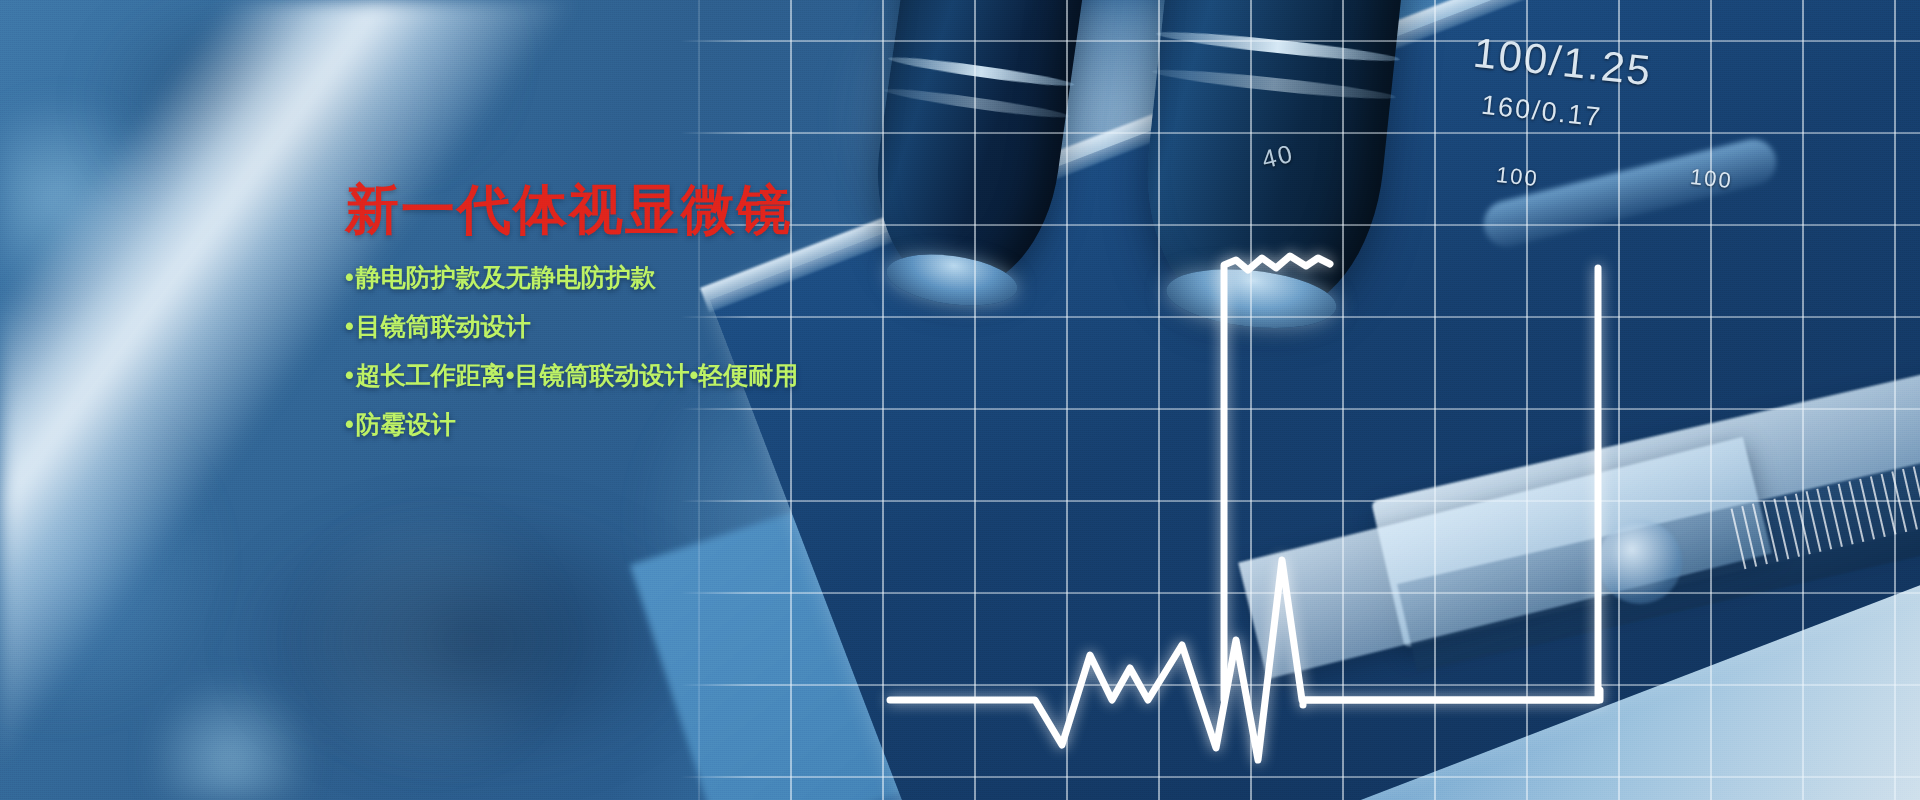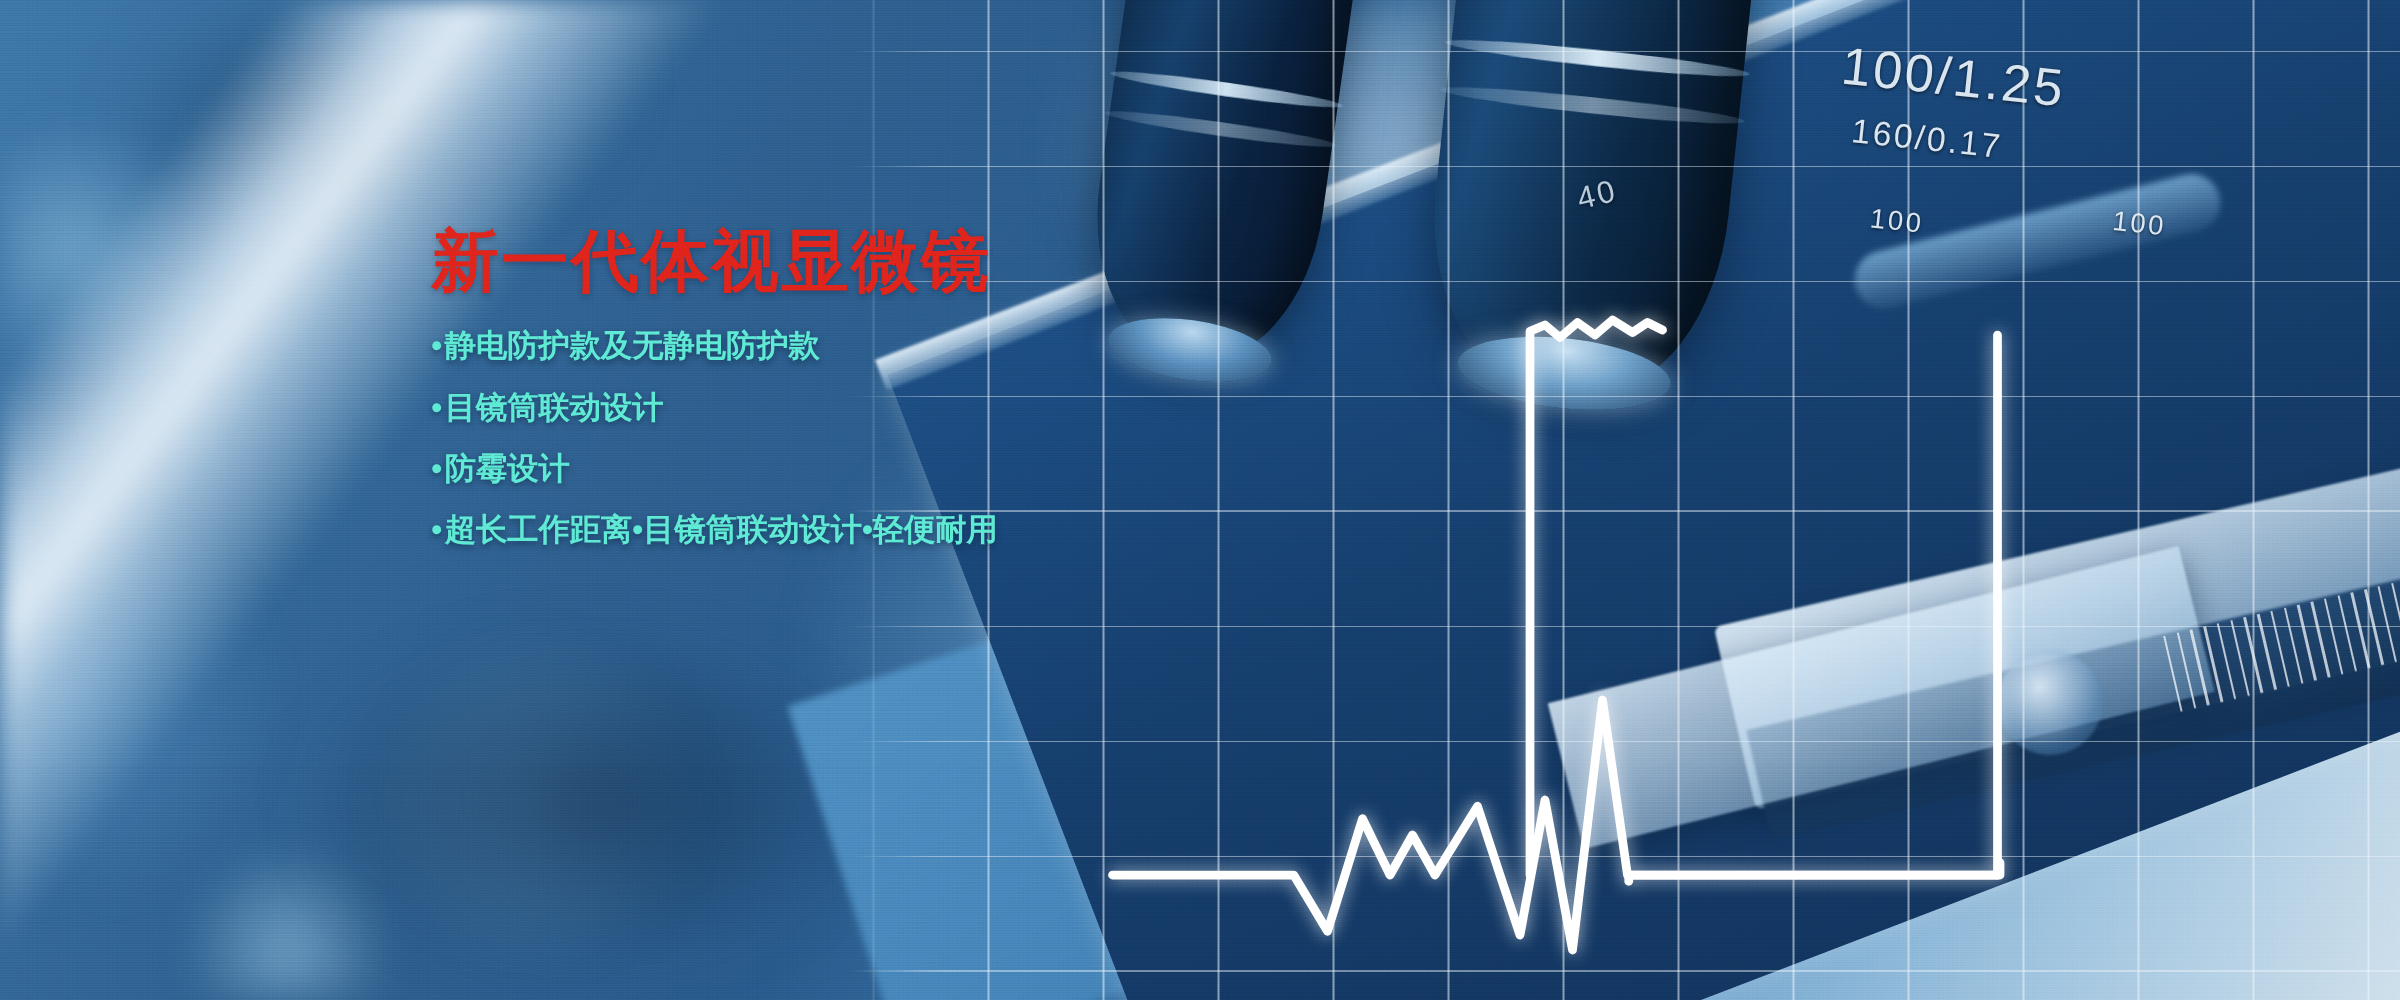--- a/index.html
+++ b/index.html
@@ -220,21 +220,21 @@
     margin:0 0 26px 0;
     color:#e0241c;
     font-size:54px;
     font-weight:bold;
     letter-spacing:2px;
     line-height:1.1;
     text-shadow:0 2px 5px rgba(10,35,60,.35);
   }
   ul#features{ margin:0; padding:0; list-style:none; }
   ul#features li{
-    color:#5eead4;
+    color:#bef264;
     font-size:25px;
     font-weight:bold;
     line-height:1.0;
     margin:0 0 24px 0;
     text-shadow:0 2px 5px rgba(8,32,58,.55);
     white-space:nowrap;
   }
   ul#features li .dot{ margin-right:2px; }
 
   
@@ -304,19 +304,19 @@
       <path d="M1598,700 L1598,268"></path>
       <path d="M1303,700 L1598,700"></path>
     </g>
   </svg>
 
   <div id="copy">
     <h1 id="headline">新一代体视显微镜</h1>
     <ul id="features">
         <li><span class="dot">•</span><span>静电防护款及无静电防护款</span></li>
         <li><span class="dot">•</span><span>目镜筒联动设计</span></li>
+        <li><span class="dot">•</span><span>超长工作距离•目镜筒联动设计•轻便耐用</span></li>
         <li><span class="dot">•</span><span>防霉设计</span></li>
-        <li><span class="dot">•</span><span>超长工作距离•目镜筒联动设计•轻便耐用</span></li>
       </ul>
   </div>
 
   <div id="grain"></div>
 </div>
 
 </body></html>

